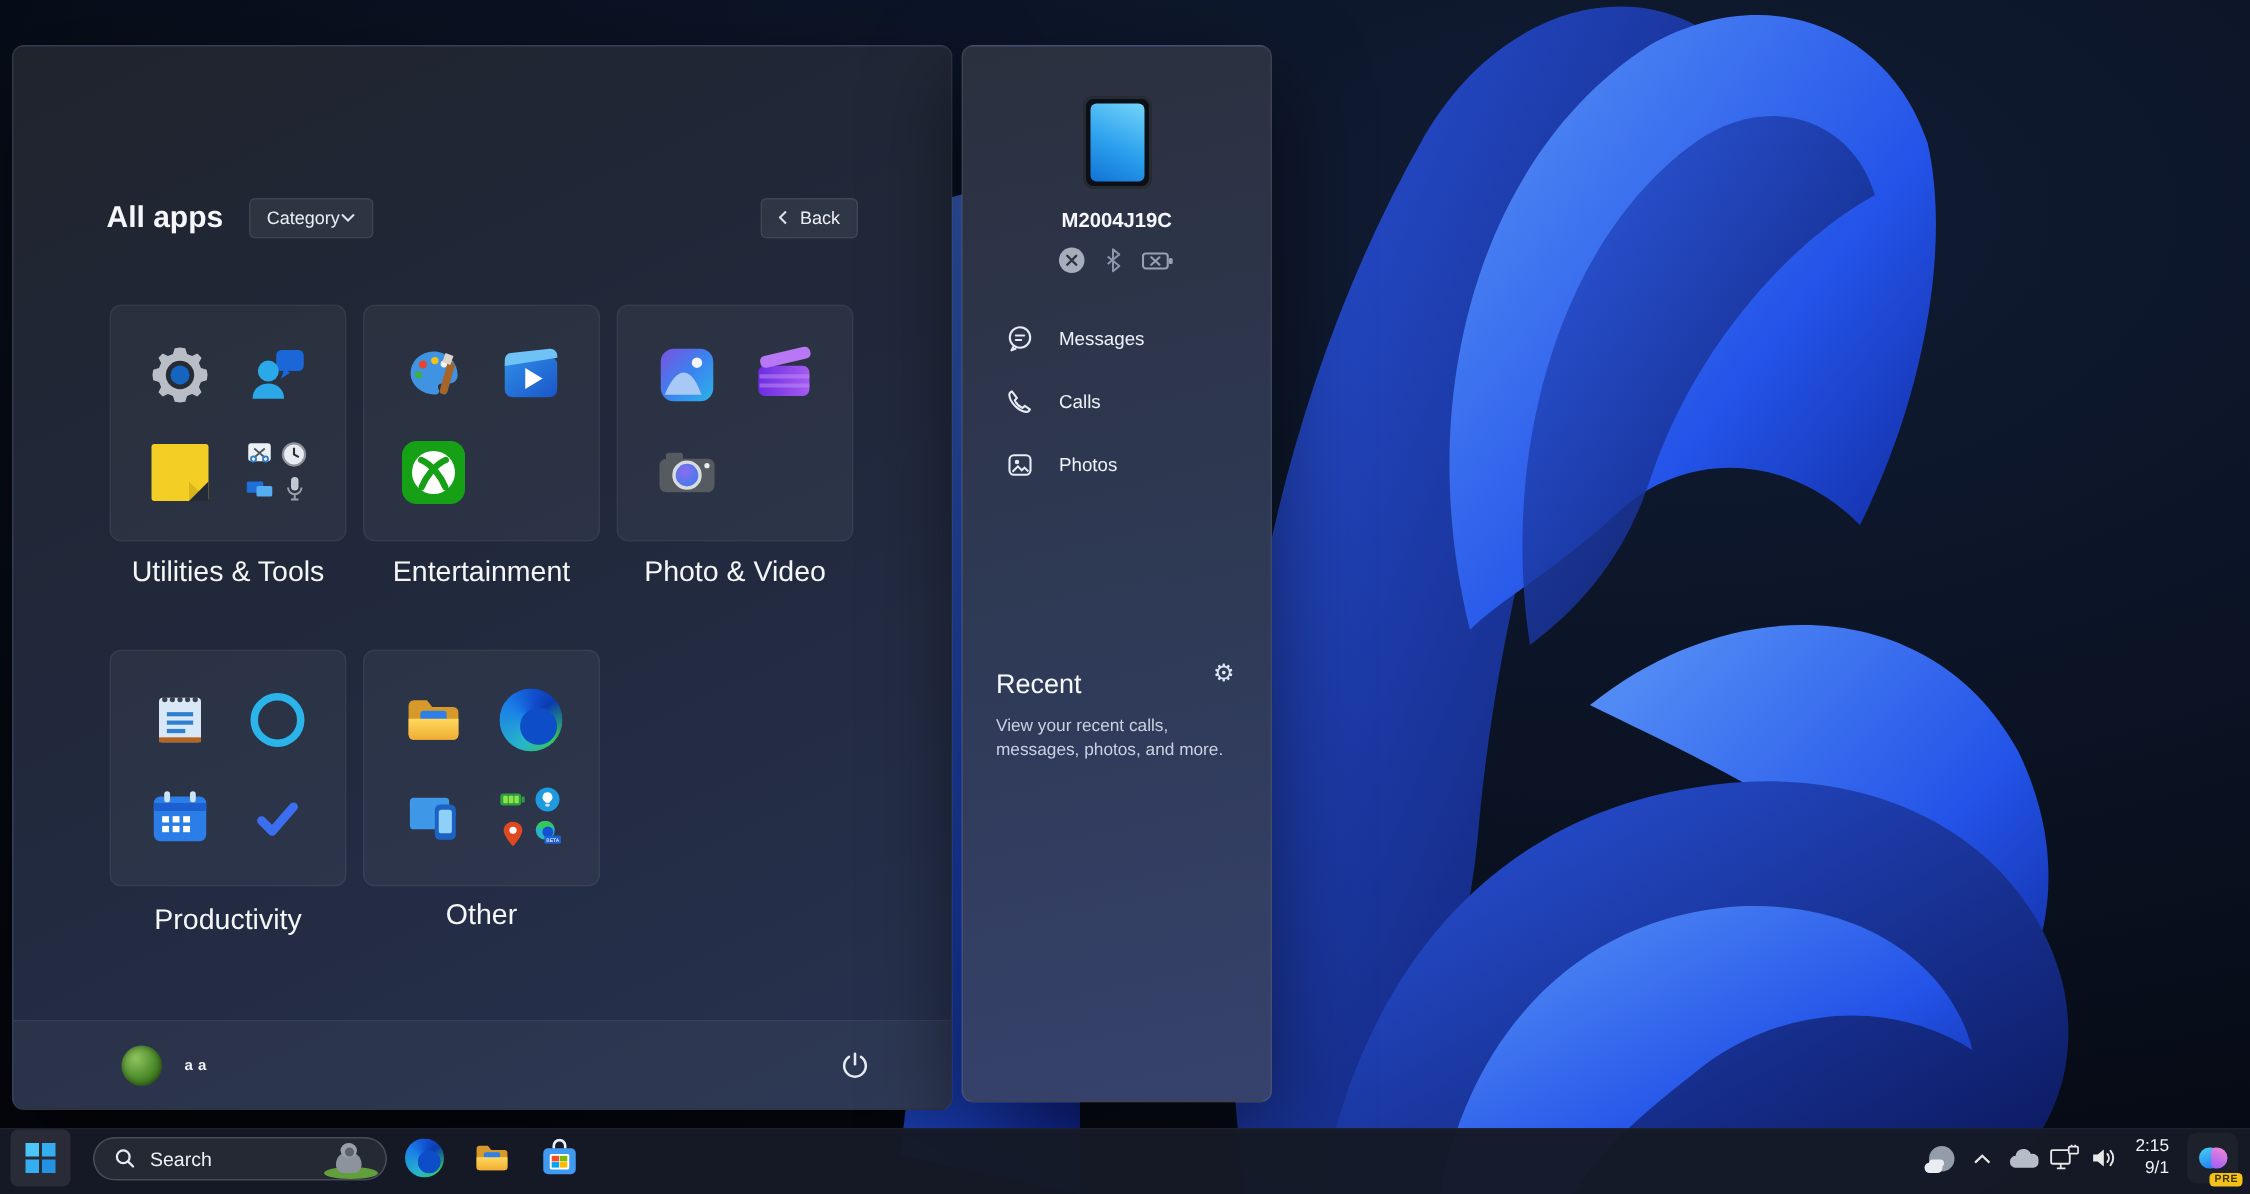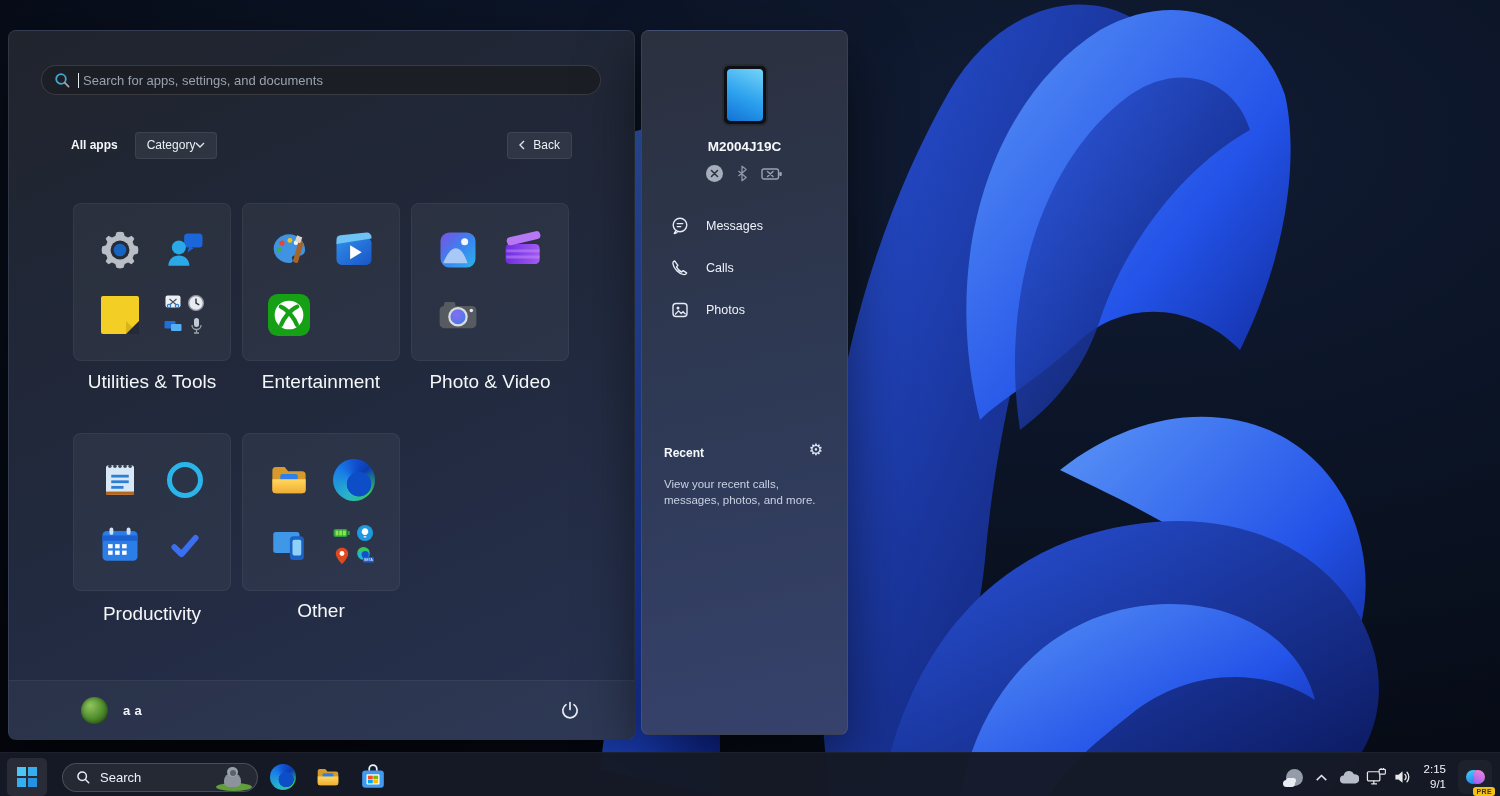--- a/index.html
+++ b/index.html
@@ -28,21 +28,21 @@
     border-radius:16px;background:#1c1e25;border:1px solid rgba(255,255,255,.13);
     display:flex;align-items:center;gap:7px;padding:0 12px;box-sizing:border-box;}
   .search-box input{flex:1;background:transparent;border:0;outline:0;color:#e8ecf2;
     font-size:13px;font-family:"Liberation Sans",sans-serif;caret-color:#fff;}
   .search-box input::placeholder{color:#9aa2ad}
   .caret{width:1px;height:15px;background:#e6e9ee;margin-right:-5px}
 
   
   .hdr-row{position:absolute;left:62px;right:62px;top:100px;height:28px;
     display:flex;align-items:center}
-  .all-apps{font-size:12px;font-weight:bold;color:#f5f7fa}
+  .all-apps{font-size:20px;font-weight:bold;color:#f5f7fa}
   .btn{background:rgba(255,255,255,.065);border:1px solid rgba(255,255,255,.08);
     border-radius:4px;color:#eceff4;font-size:12px;height:27px;
     display:inline-flex;align-items:center;gap:0;padding:0 11px;box-sizing:border-box;cursor:default}
   .cat-btn{margin-left:17px}
   .back-btn{margin-left:auto;gap:8px}
 
   
   .tile{position:absolute;width:158px;height:158px;border-radius:8px;
     background:rgba(255,255,255,.047);border:1px solid rgba(255,255,255,.05);
     display:flex;align-items:center;justify-content:center;box-sizing:border-box}
@@ -69,44 +69,44 @@
   .sz42{width:42px;height:42px}.sz26{width:26px;height:26px}
 
   
   .bottom-bar{position:absolute;left:0;right:0;bottom:0;height:58px;
     background:rgba(255,255,255,.035);border-top:1px solid rgba(255,255,255,.05);
     border-radius:0 0 8px 8px;display:flex;align-items:center}
   .user-chip{display:flex;align-items:center;margin-left:62px;gap:15px;padding:6px 10px;border-radius:4px}
   .avatar{width:27px;height:27px;border-radius:50%;
     background:radial-gradient(circle at 35% 32%,#8ec45e,#4c8a2a 55%,#2c5a16 90%);
     box-shadow:inset 0 0 4px rgba(0,0,0,.45)}
-  .uname{font-size:13px;font-weight:bold;color:#f2f4f8;letter-spacing:.3px}
+  .uname{font-size:10px;font-weight:bold;color:#f2f4f8;letter-spacing:.3px}
   .power-btn{position:absolute;right:46px;top:50%;transform:translateY(-50%);
     width:36px;height:36px;border-radius:4px;display:flex;align-items:center;justify-content:center}
 
   
   .phone-img{position:absolute;left:50%;top:33px;transform:translateX(-50%);
     width:46px;height:62px;border-radius:7px;background:#0c0f15;border:2px solid #262a33;box-sizing:border-box}
   .phone-img .scr{position:absolute;inset:3px;border-radius:4px;
     background:linear-gradient(205deg,#74d4f8,#2ba0ee 55%,#1272d4)}
   .pname{position:absolute;top:108px;width:100%;text-align:center;font-size:13.5px;font-weight:bold;color:#f6f8fc}
   .pstatus{position:absolute;top:134px;width:100%;display:flex;justify-content:center;align-items:center;gap:13px}
   .cxc{width:17px;height:17px;border-radius:50%;background:#a7aebb;display:flex;align-items:center;justify-content:center}
   .pitem{position:absolute;left:13px;right:13px;height:40px;border-radius:4px;
     display:flex;align-items:center;gap:16px;padding-left:15px;box-sizing:border-box}
   .pitem span.lbl{font-size:12.5px;color:#eef2fa}
   .pi-1{top:175px}.pi-2{top:217px}.pi-3{top:259px}
-  .recent-h{position:absolute;left:22px;top:415px;font-size:12px;font-weight:bold;color:#f6f8fc}
+  .recent-h{position:absolute;left:22px;top:415px;font-size:18px;font-weight:normal;color:#f6f8fc}
   .recent-gear{position:absolute;right:24px;top:411px;font-size:16px;color:#dfe6f5;line-height:1}
   .recent-desc{position:absolute;left:22px;top:446px;width:154px;font-size:11.5px;line-height:1.35;color:#c9d1e2}
 
   
   #taskbar{position:absolute;left:0;right:0;bottom:0;height:43px;z-index:3;
     background:rgba(22,26,38,.97);border-top:1px solid rgba(255,255,255,.035);
-    display:flex;align-items:flex-end}
+    display:flex;align-items:flex-start}
   .tb-left{display:flex;align-items:center;gap:5px;padding-left:7px}
   .tb-btn{width:40px;height:38px;border-radius:5px;display:flex;align-items:center;justify-content:center;position:relative}
   .tb-btn.active{background:rgba(255,255,255,.085)}
   .win-logo{display:grid;grid-template-columns:9px 9px;grid-template-rows:9px 9px;gap:2px}
   .win-logo i{display:block;background:#35aef0}
   .win-logo i:nth-child(1){background:#4cc6f7}.win-logo i:nth-child(4){background:#2492e0}
   .tb-search{width:196px;height:29px;border-radius:15px;margin-left:10px;
     background:rgba(255,255,255,.07);border:1px solid rgba(255,255,255,.17);
     display:flex;align-items:center;gap:9px;padding:0 3px 0 13px;box-sizing:border-box;overflow:hidden}
   .tb-search .txt{font-size:13px;color:#eef1f6}
@@ -158,28 +158,20 @@
     <path d="M980,420 C940,260 990,100 1100,30 C1180,-15 1260,20 1285,95 C1300,160 1285,260 1240,350 C1190,300 1120,300 1075,345 C1030,385 1000,400 980,420 Z" fill="url(#gBr)"></path>
     <path d="M1020,430 C1000,300 1040,160 1130,95 C1180,60 1235,80 1250,130 C1195,160 1130,230 1100,320 C1085,365 1060,400 1020,430 Z" fill="url(#gMd)" opacity=".85"></path>
     <path d="M1060,470 C1160,390 1290,400 1345,500 C1390,590 1360,690 1270,730 C1285,650 1255,575 1185,535 C1135,505 1090,485 1060,470 Z" fill="url(#gBr)"></path>
     <path d="M880,796 C910,640 1000,545 1130,525 C1250,505 1350,560 1375,655 C1390,720 1360,770 1320,796 Z" fill="url(#gMd)"></path>
     <path d="M960,796 C980,690 1050,615 1150,605 C1235,597 1300,640 1315,700 C1260,665 1185,670 1130,715 C1085,750 1060,775 1050,796 Z" fill="url(#gBr)"></path>
   </svg>
 </div>
 
 <div id="start-menu" class="panel">
 
-  <div class="search-box">
-    <svg width="17" height="17" viewBox="0 0 17 17">
-      <circle cx="7" cy="7" r="4.8" fill="none" stroke="#3fa8cc" stroke-width="1.8"></circle>
-      <path d="M10.7 10.7L14.6 14.6" stroke="#9aa5b1" stroke-width="1.8" stroke-linecap="round"></path>
-    </svg>
-    <span class="caret"></span>
-    <input type="text" placeholder="Search for apps, settings, and documents" style="">
-  </div>
 
   <div class="hdr-row">
     <span class="all-apps">All apps</span>
     <span class="btn cat-btn">
       <span>Category</span>
       <svg width="10" height="6" viewBox="0 0 10 6">
         <path d="M1 1l4 4 4-4" fill="none" stroke="#dfe3ea" stroke-width="1.4"></path>
         </svg>
     </span>
     <span class="btn back-btn">

